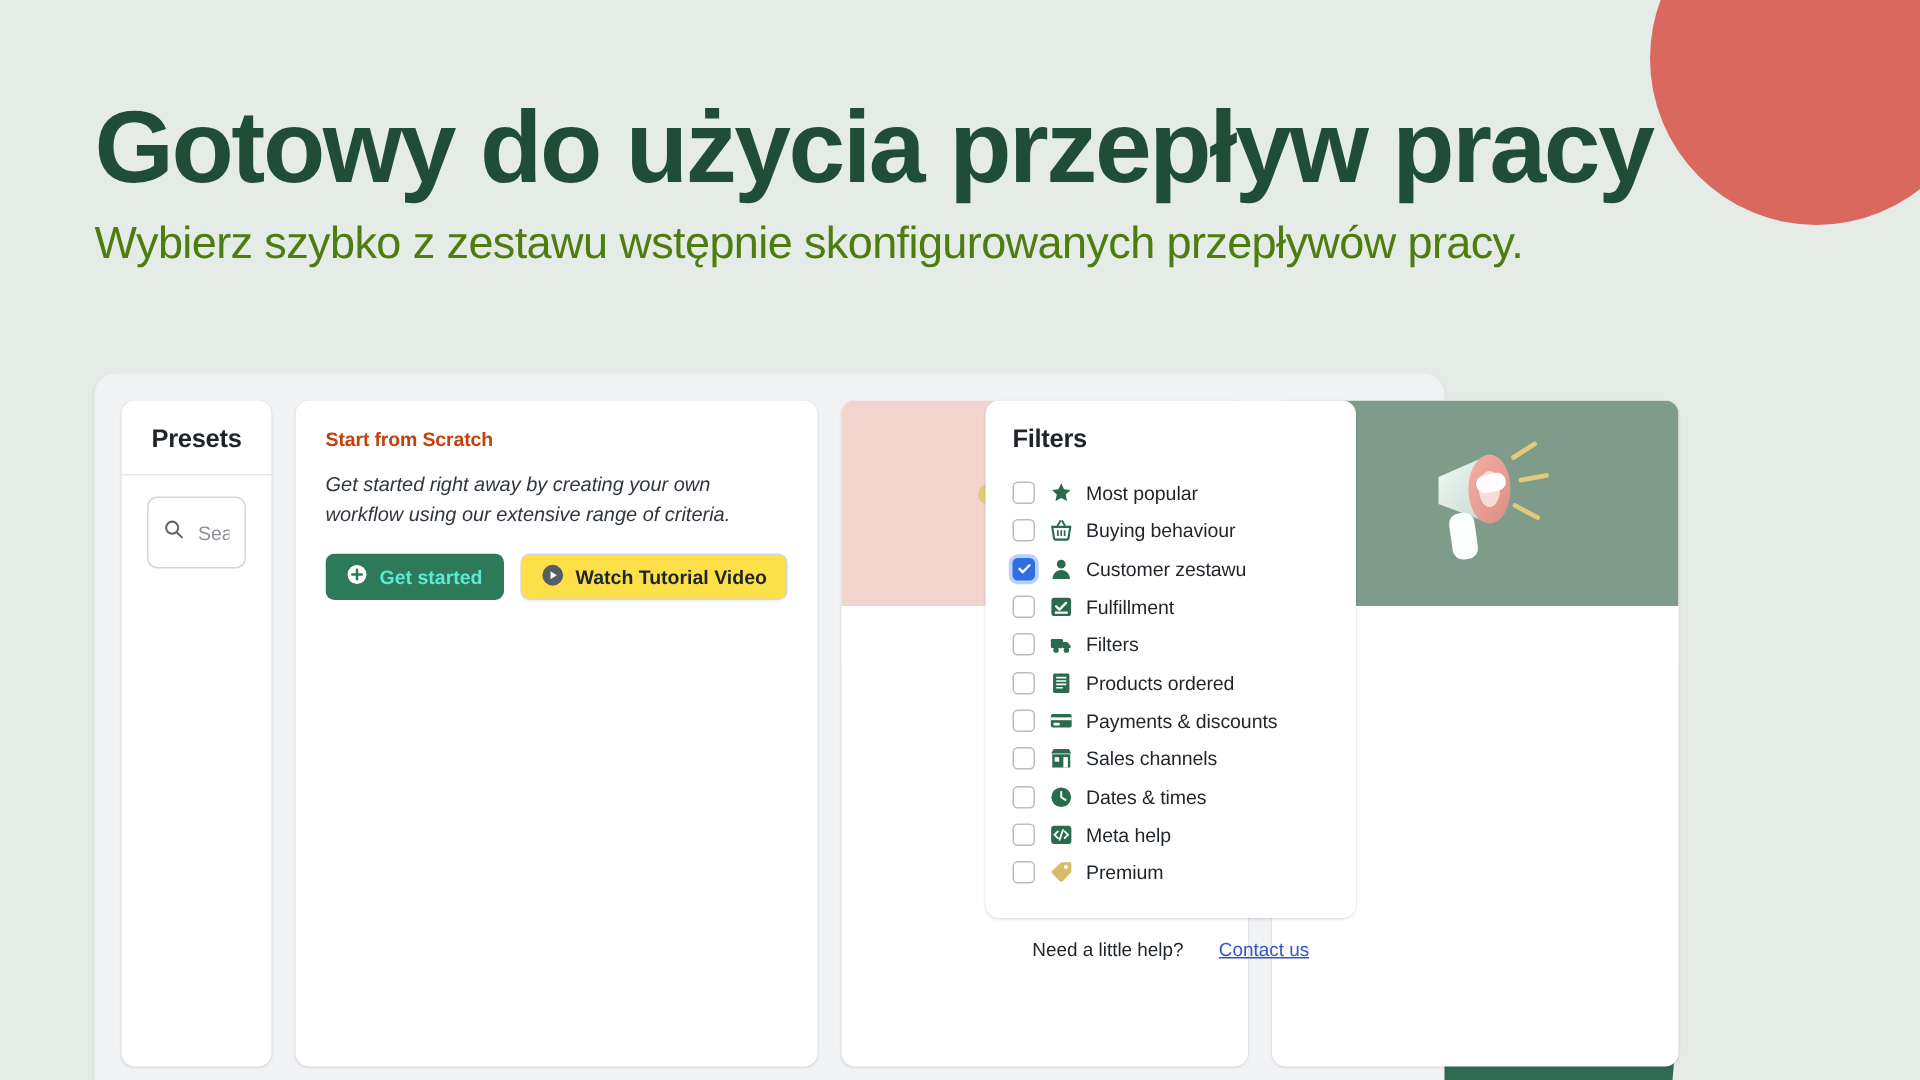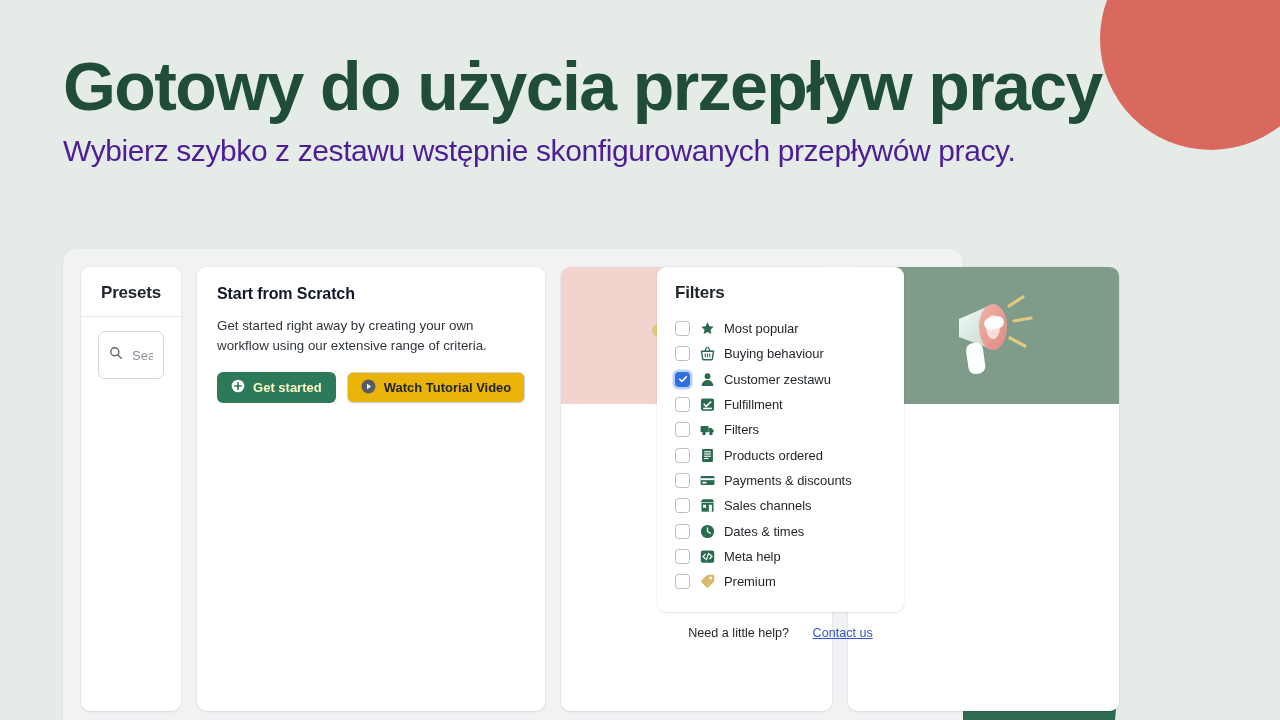--- a/index.html
+++ b/index.html
@@ -34,38 +34,38 @@
     width: 256px;
     height: 256px;
     border-radius: 50%;
     background: #2e6b52;
   }
 
   
   .hero {
     position: absolute;
     left: 63px;
-    top: 52px;
+    top: 64px;
     width: 1130px;
     z-index: 3;
   }
   .hero-title {
     font-size: 68px;
     line-height: 1.02;
     font-weight: 700;
     color: #1f4d38;
     letter-spacing: -1.6px;
     white-space: nowrap;
   }
   .hero-sub {
     margin-top: 12px;
     font-size: 30px;
     line-height: 1.2;
     font-weight: 400;
-    color: #4c1d95;
+    color: #4d7c0f;
     letter-spacing: -0.4px;
     white-space: nowrap;
   }
 
   
   .panel {
     position: absolute;
     left: 63px;
     top: 249px;
     width: 900px;
@@ -130,31 +130,32 @@
     font-size: 13px;
     color: #1f2429;
     background: transparent;
     width: 100%;
   }
   .search-input::placeholder { color: #8b9099; }
 
   
   .scratch-card { padding: 18px 20px 20px 20px; }
   .scratch-title {
-    font-size: 16px;
+    font-size: 13px;
     font-weight: 700;
-    color: #0f172a;
+    color: #c2410c;
     letter-spacing: -0.1px;
   }
   .scratch-desc {
     margin-top: 13px;
     font-size: 13.3px;
     line-height: 1.48;
     color: #30363d;
     max-width: 490px;
+    font-style: italic;
   }
   .btn-row {
     margin-top: 17px;
     display: flex;
     gap: 11px;
     align-items: center;
   }
   .btn {
     height: 31px;
     border-radius: 6px;
@@ -164,24 +165,24 @@
     padding: 0 13px;
     font-family: inherit;
     font-size: 13px;
     font-weight: 600;
     cursor: pointer;
     border: 1px solid transparent;
     white-space: nowrap;
   }
   .btn-primary {
     background: #2d7a5a;
-    color: #fef9c3;
+    color: #5eead4;
   }
   .btn-secondary {
-    background: #eab308;
+    background: #fde047;
     color: #1f2429;
     border-color: #d3d7dc;
     box-shadow: 0 1px 1px rgba(16,24,40,0.05);
   }
 
   
   .thumb-row {
     display: flex;
     gap: 16px;
   }

